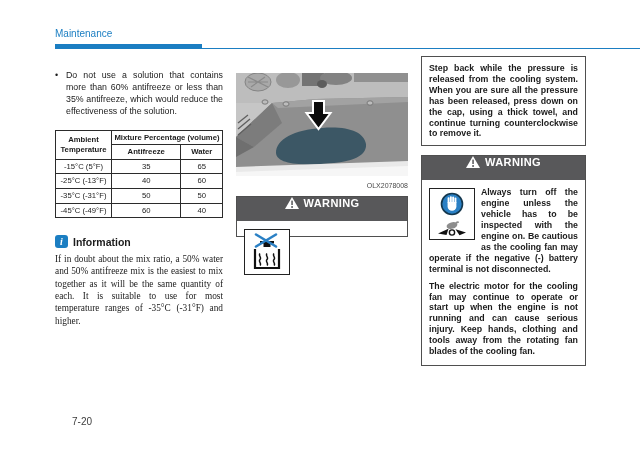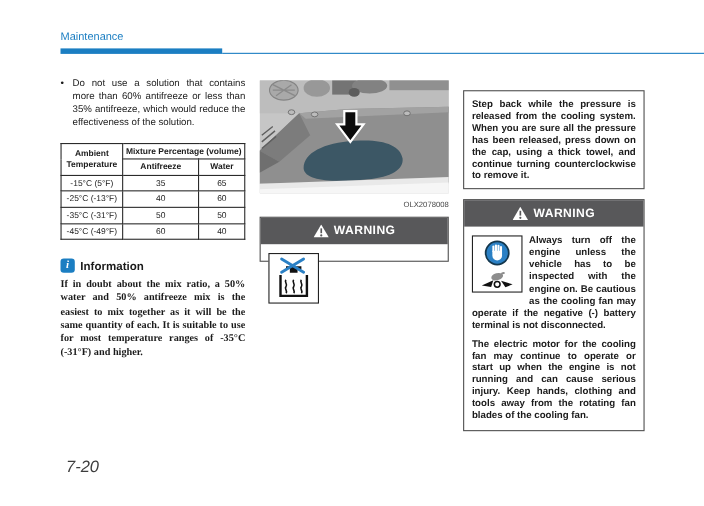--- a/index.html
+++ b/index.html
@@ -8,61 +8,61 @@
           font-family:"Liberation Sans", sans-serif; color:#1b1b1b; overflow:hidden; }
 
   
   .hdr-title { position:absolute; left:55px; top:28px; font-size:10px; color:#1b7ec2; }
   .rule-thick { position:absolute; left:55px; top:44px; width:147px; height:5px; background:#1b7ec2; }
   .rule-thin  { position:absolute; left:202px; top:48px; width:438px; height:1px; background:#1b7ec2; }
 
   
   .col-left  { position:absolute; left:55px;  top:70px; width:168px; }
   .col-mid   { position:absolute; left:236px; top:73px; width:172px; }
-  .col-right { position:absolute; left:421px; top:82px; width:165px; }
+  .col-right { position:absolute; left:421px; top:56px; width:165px; }
 
   .body-text { font-size:8.8px; line-height:11.9px; text-align:justify; }
   .bullet-item { display:flex; }
   .bullet-mark { flex:none; width:11px; font-size:9px; line-height:11.9px; }
   .bullet-body { flex:1; }
   .intro { margin-top:13px; }
 
   table.mix { margin-top:12px; width:100%; border-collapse:collapse;
               font-size:7.7px; line-height:9.6px; text-align:center; }
   table.mix th, table.mix td { border:1px solid #2b2b2b; padding:2px 1px; }
   table.mix th { font-weight:bold; }
   .col-temp { width:56px; }
 
   .info-section { margin-top:17px; }
   .info-header { display:flex; align-items:center; gap:5px; }
   .info-icon { width:13px; height:13px; background:#1b7ec2; border-radius:3px; color:#fff;
                font-family:"Liberation Serif", serif; font-style:italic; font-weight:bold;
                font-size:10px; display:flex; align-items:center; justify-content:center; }
   .info-title { font-size:10.5px; font-weight:bold; }
-  .info-body { margin-top:5px; font-family:"Liberation Serif", serif; font-weight:bold;
+  .info-body { margin-top:5px; font-family:"Liberation Serif", serif; font-weight:normal;
                font-size:9.3px; line-height:12.3px; text-align:justify; }
 
   .figure-label { text-align:right; font-size:7px; color:#4a4a4a; margin-top:2px; }
 
   .warnbox { border:1.5px solid #4f4f4f; background:#fff; }
   .warn-mid { margin-top:7px; }
   .warn-right { margin-top:9px; }
-  .warnbar { background:#58585a; color:#fff; height:24px; display:flex; align-items:center;
+  .warnbar { background:#58585a; color:#fff; height:24px; display:flex; 
              justify-content:center; gap:5px; font-size:11px; font-weight:bold; letter-spacing:.4px; }
   .warnbody { padding:7px 7px 8px; }
   .warn-text { font-size:8.8px; font-weight:bold; line-height:10.9px; text-align:justify; }
   .warn-text + .warn-text { margin-top:6px; }
   .warn-icon { float:left; width:46px; border:1.5px solid #222; margin:1px 6px 2px 0;
                display:flex; align-items:center; justify-content:center; background:#fff; }
   .icon-radiator { height:46px; }
   .icon-fan { height:52px; }
 
   .contbox { border:1.5px solid #4f4f4f; padding:6px 7px; background:#fff; }
 
-  .pageno { position:absolute; left:60px; top:416px; font-size:15px; color:#3d3d3d;font-style:italic; }
+  .pageno { position:absolute; left:72px; top:416px; font-size:10px; color:#3d3d3d; }
 </style>
 </head>
 <body>
 
 <div class="page">
 
   <div class="hdr-title">Maintenance</div>
   <div class="rule-thick"></div>
   <div class="rule-thin"></div>
 

